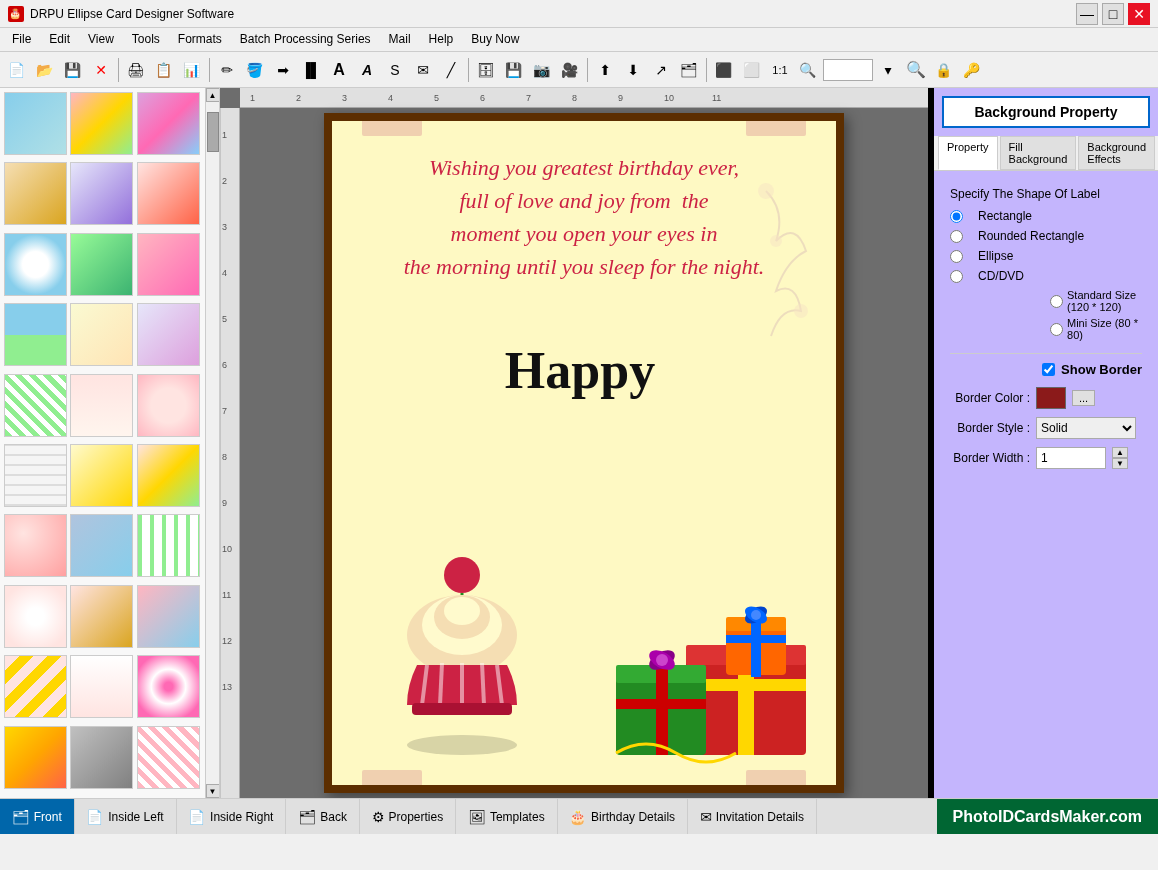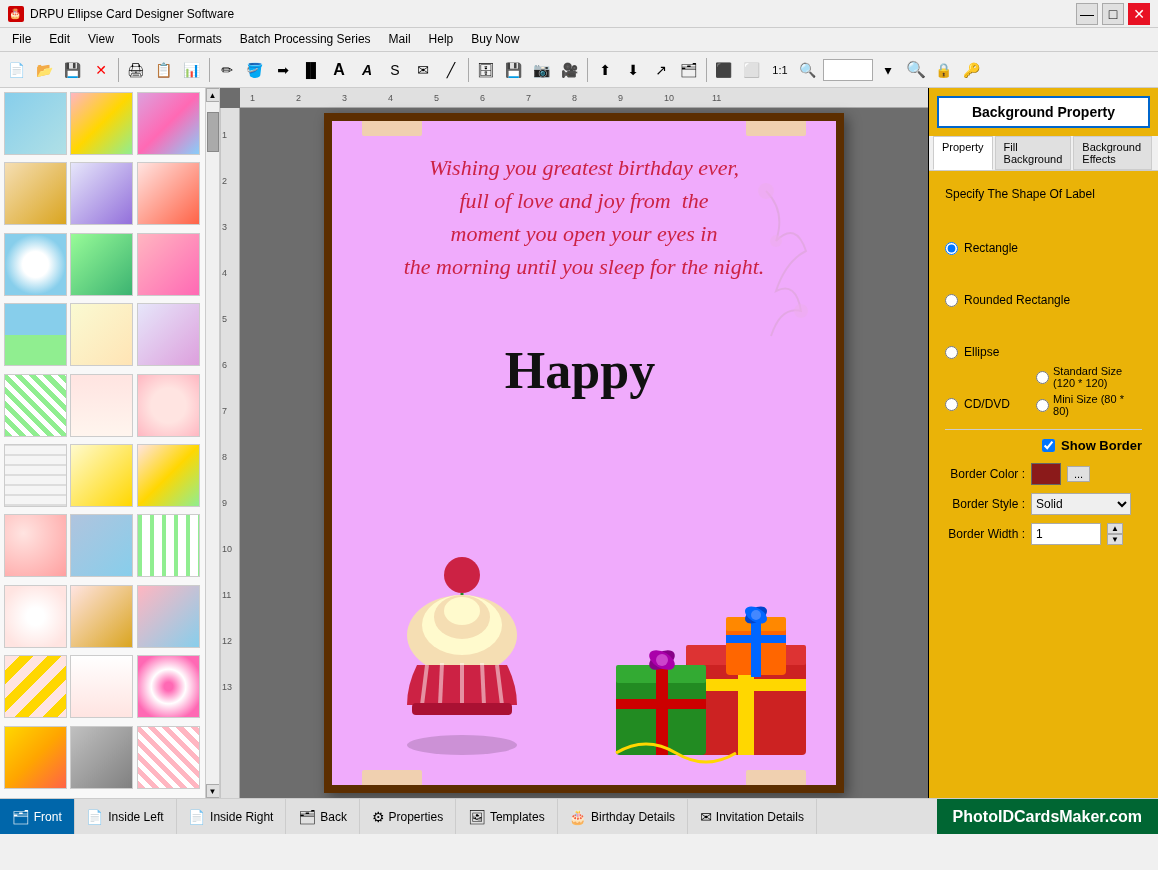--- a/index.html
+++ b/index.html
@@ -123,21 +123,21 @@
       background: #e0e0e0; border-right: 1px solid #aaa;
     }
     .card-container {
       position: absolute;
       top: 30px; left: 30px; right: 10px; bottom: 10px;
       display: flex; align-items: center; justify-content: center;
     }
     .birthday-card {
       width: 520px;
       height: 680px;
-      background: #f0abfc;
+      background: #fef9c3;
       border: 8px solid #5c2e00;
       position: relative;
       overflow: hidden;
       box-shadow: 4px 4px 12px rgba(0,0,0,0.4);
     }
     .card-top-fold {
       position: absolute; top: -5px; left: 30px;
       width: 60px; height: 20px; background: #f0d0b0;
       border-radius: 2px;
     }
@@ -184,22 +184,22 @@
     }
     
     .gifts-area {
       position: absolute; bottom: 10px; right: 10px;
       width: 220px; height: 200px;
     }
 
     
     .right-panel {
       width: 230px;
-      background: #eab308;
-      border-left: 1px solid #000000;
+      background: #c4b5fd;
+      border-left: 6px solid #000000;
       display: flex;
       flex-direction: column;
       padding: 0;
     }
     .property-header {
       background: #fff;
       border: 2px solid #0066cc;
       padding: 6px 10px;
       font-size: 14px;
       font-weight: bold;
@@ -217,23 +217,23 @@
       cursor: pointer;
       font-size: 11px;
       border: 1px solid #ccc;
       background: #e0e0e0;
       margin-right: 2px;
     }
     .prop-tab.active { background: #fff; border-bottom: 1px solid #fff; }
     .property-content { padding: 16px; flex: 1; }
     .prop-section-title { font-size: 12px; margin-bottom: 8px; }
     .radio-group { display: flex; flex-direction: column; gap: 6px; margin-bottom: 12px; }
-    .radio-item { display: flex; align-items: center; gap: 6px; font-size: 12px; margin-top: 32px; }
+    .radio-item { display: flex; align-items: center; gap: 15px; font-size: 12px; }
     .radio-item input[type=radio] { margin: 0; }
-    .cd-options { margin-left: 20px; display: flex; flex-direction: column; gap: 4px; }
+    .cd-options { margin-left: 20px; display: flex; flex-direction: column; gap: 4px; margin-top: 20px; }
     .cd-option { display: flex; align-items: center; gap: 4px; font-size: 11px; }
     .prop-divider { border: none; border-top: 1px solid #ccc; margin: 8px 0; }
     .checkbox-row { display: flex; align-items: center; gap: 6px; margin-bottom: 10px; font-size: 13px; font-weight: bold; justify-content: flex-end; }
     .prop-row { display: flex; align-items: center; gap: 6px; margin-bottom: 8px; font-size: 12px; }
     .prop-label { min-width: 80px; text-align: right; }
     .color-box { width: 30px; height: 22px; background: #8b1a1a; border: 1px solid #666; cursor: pointer; }
     .color-browse { padding: 1px 6px; font-size: 11px; border: 1px solid #aaa; background: #e0e0e0; cursor: pointer; }
     .style-select { width: 100px; height: 22px; border: 1px solid #aaa; font-size: 12px; }
     .width-input { width: 70px; height: 22px; border: 1px solid #aaa; font-size: 12px; padding: 0 4px; }
     .width-spinner { display: flex; flex-direction: column; }

